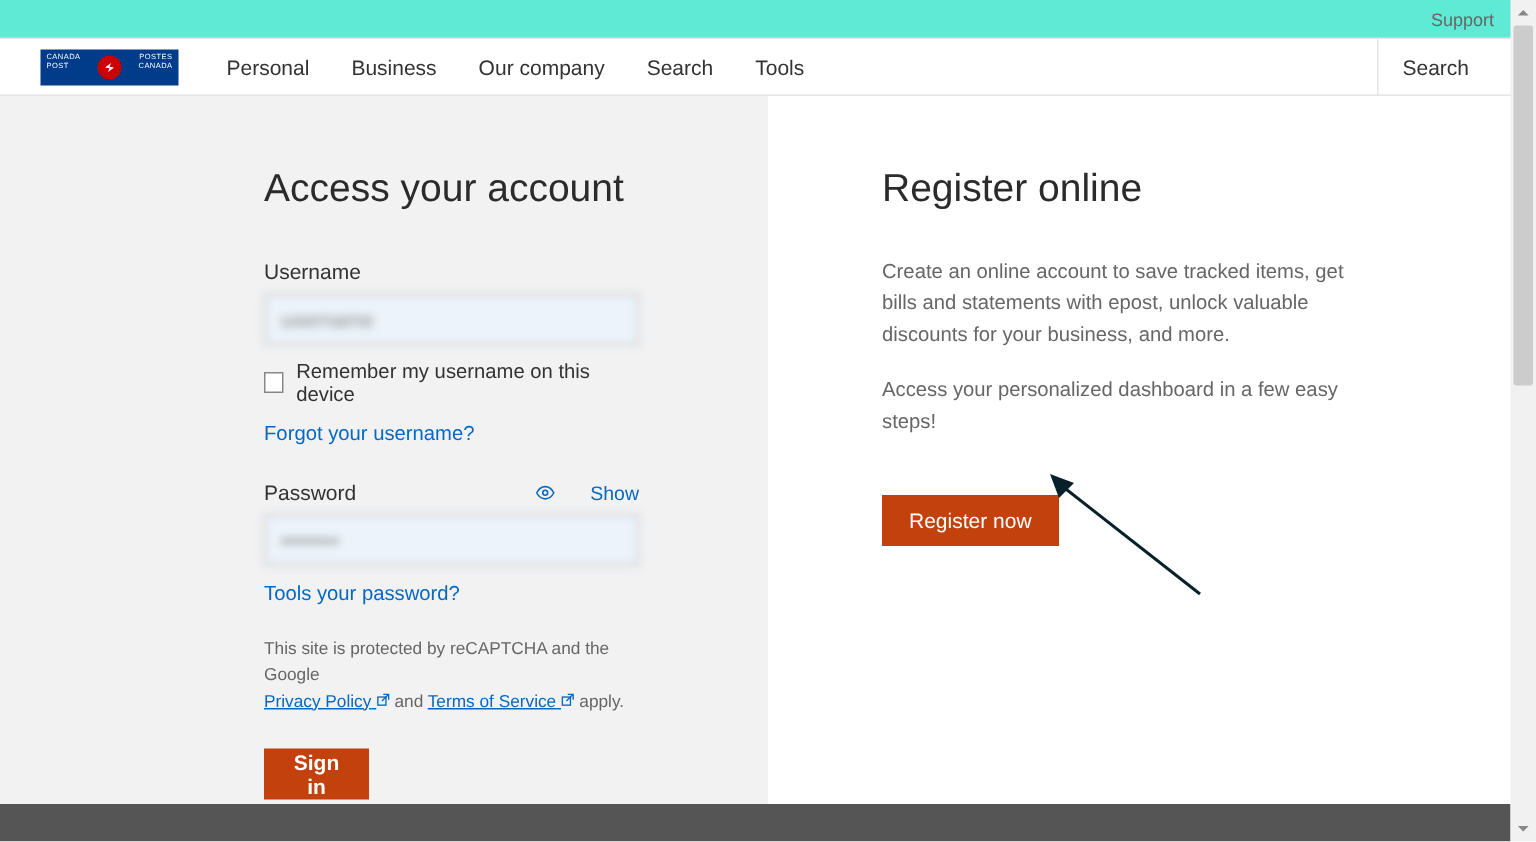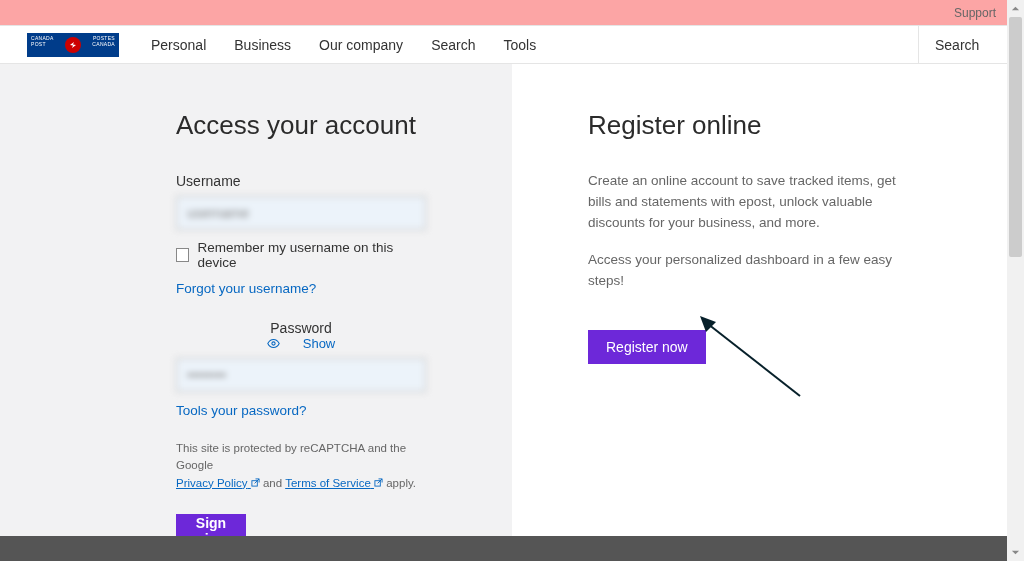--- a/index.html
+++ b/index.html
@@ -1,17 +1,17 @@
 <!DOCTYPE html>
 <html><head>
   <meta charset="utf-8">
   <style>
     * { margin: 0; padding: 0; box-sizing: border-box; }
     body { font-family: Arial, Helvetica, sans-serif; background: #fff; color: #333; width: 1024px; height: 561px; overflow: hidden; position: relative; }
-    .top-bar { height: 26px; display: flex; justify-content: flex-end; align-items: center; padding-right: 28px; font-size: 12px; color: #666; border-bottom: 1px solid #e5e5e5; background:#fca5a5; }
+    .top-bar { height: 26px; display: flex; justify-content: flex-end; align-items: center; padding-right: 28px; font-size: 12px; color: #666; border-bottom: 1px solid #e5e5e5; background:#5eead4; }
     .top-bar span { cursor: pointer; }
     .header { height: 38px; display: flex; align-items: center; border-bottom: 1px solid #e5e5e5; background:#fff; }
     .logo { width: 92px; height: 24px; background: #003c8a; margin-left: 27px; margin-right: 32px; position: relative; display:flex; align-items:center; justify-content:center; }
     .logo-text-left { position:absolute; left:4px; top:2px; color:#fff; font-size:5px; line-height:6px; letter-spacing:0.3px; }
     .logo-text-right { position:absolute; right:4px; top:2px; color:#fff; font-size:5px; line-height:6px; letter-spacing:0.3px; text-align:right;}
     .logo-circle { width:16px; height:16px; border-radius:50%; background:#cc0000; display:flex; align-items:center; justify-content:center; }
     .logo-circle svg { width:10px; height:10px; }
     .nav { display: flex; gap: 28px; font-size: 14px; color: #333; }
     .nav span { cursor: pointer; }
     .search-box { margin-left: auto; height: 38px; border-left: 1px solid #e5e5e5; display:flex; align-items:center; padding: 0 20px 0 16px; gap:28px; width:106px; justify-content:space-between;}
@@ -23,28 +23,28 @@
     h1 { font-size: 26px; font-weight: 400; color: #2b2b2b; margin-bottom: 32px; }
     .right-panel h1 { margin-bottom: 30px; }
     .label { font-size: 14px; color: #333; margin-bottom: 7px; display:block; }
     .input { width: 250px; height: 34px; border: 1px solid #b8b8b8; background: #ecf3fa; padding: 0 10px; font-size: 14px; color: #999; }
     .input.blurred { filter: blur(3px); color: #888;}
     .checkbox-row { margin-top: 10px; display:flex; align-items:center; gap:8px; }
     .checkbox-row .cb { width:14px; height:14px; border:1px solid #888; background:#fff; cursor:pointer; display:inline-block;}
     .checkbox-row label { font-size:13.5px; color:#333; }
     .link { font-size: 13.5px; color: #0768c2; cursor: pointer; }
     .forgot-u { margin-top: 11px; margin-bottom: 24px; display:inline-block;}
-    .pw-row { display:flex; justify-content:space-between; align-items:center; width:250px;flex-direction:column; }
+    .pw-row { display:flex; justify-content:space-between; align-items:center; width:250px; }
     .show-toggle { display:flex; align-items:center; gap:23px; font-size:13px; color:#0768c2; cursor:pointer;}
     .show-toggle svg { width:13px; height:13px; }
     .forgot-p { margin-top: 11px; display:inline-block; margin-bottom: 22px;}
     .recaptcha { font-size: 11.5px; color: #666; line-height:1.5; width:250px;}
     .recaptcha a { color: #0768c2; text-decoration: underline; cursor:pointer;}
     .recaptcha svg { width:9px; height:9px; }
-    .btn { display:inline-flex; align-items:center; justify-content:center; height:34px; background:#6d28d9; color:#fff; font-size:14px; padding:0 20px; border:none; cursor:pointer; margin-top:22px;}
+    .btn { display:inline-flex; align-items:center; justify-content:center; height:34px; background:#c2410c; color:#fff; font-size:14px; padding:0 20px; border:none; cursor:pointer; margin-top:22px;}
     .signin-btn { width:70px; font-weight:bold;}
     .right-desc { font-size:13.5px; color:#666; line-height:1.55; margin-bottom:16px;}
     .register-btn { padding:0 18px; margin-top:22px;}
     .footer-bar { position:absolute; bottom:0; left:0; width:1007px; height:25px; background:#555; }
     .scrollbar { position:absolute; right:0; top:0; width:17px; height:561px; background:#f1f1f1;}
     .scroll-up { position:absolute; top:0; right:0; width:17px; height:17px; display:flex; align-items:center; justify-content:center; }
     .scroll-down { position:absolute; bottom:0; right:0; width:17px; height:17px; display:flex; align-items:center; justify-content:center; }
     .scroll-up svg, .scroll-down svg { width:9px; height:9px; fill:#888;}
     .scroll-thumb { position:absolute; top:17px; right:2px; width:13px; height:240px; background:#ccc; border-radius:2px;}
     .arrow-annotation { position:absolute; left:700px; top:316px; pointer-events:none;}

